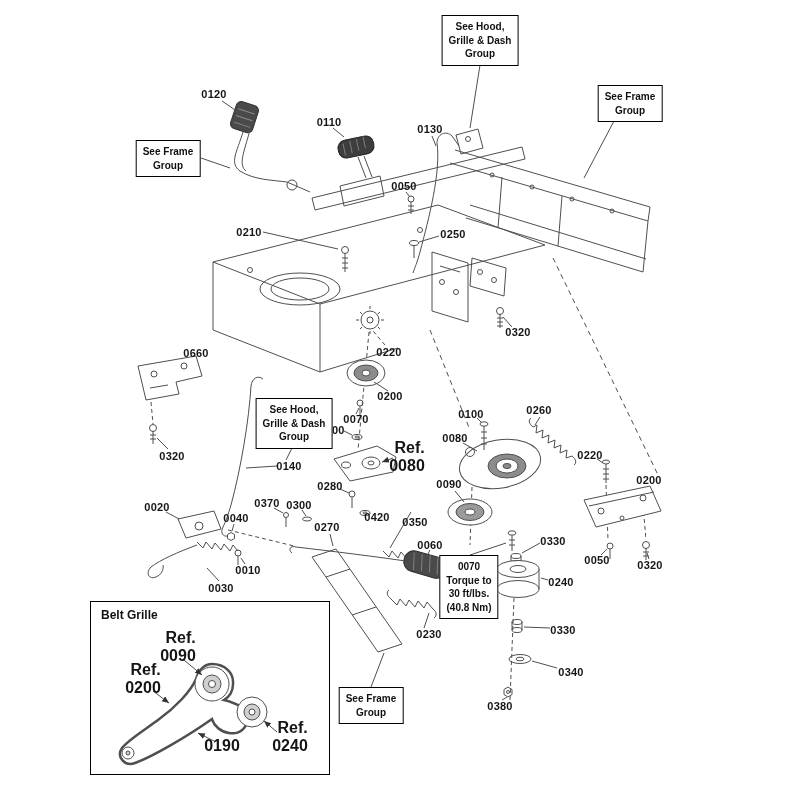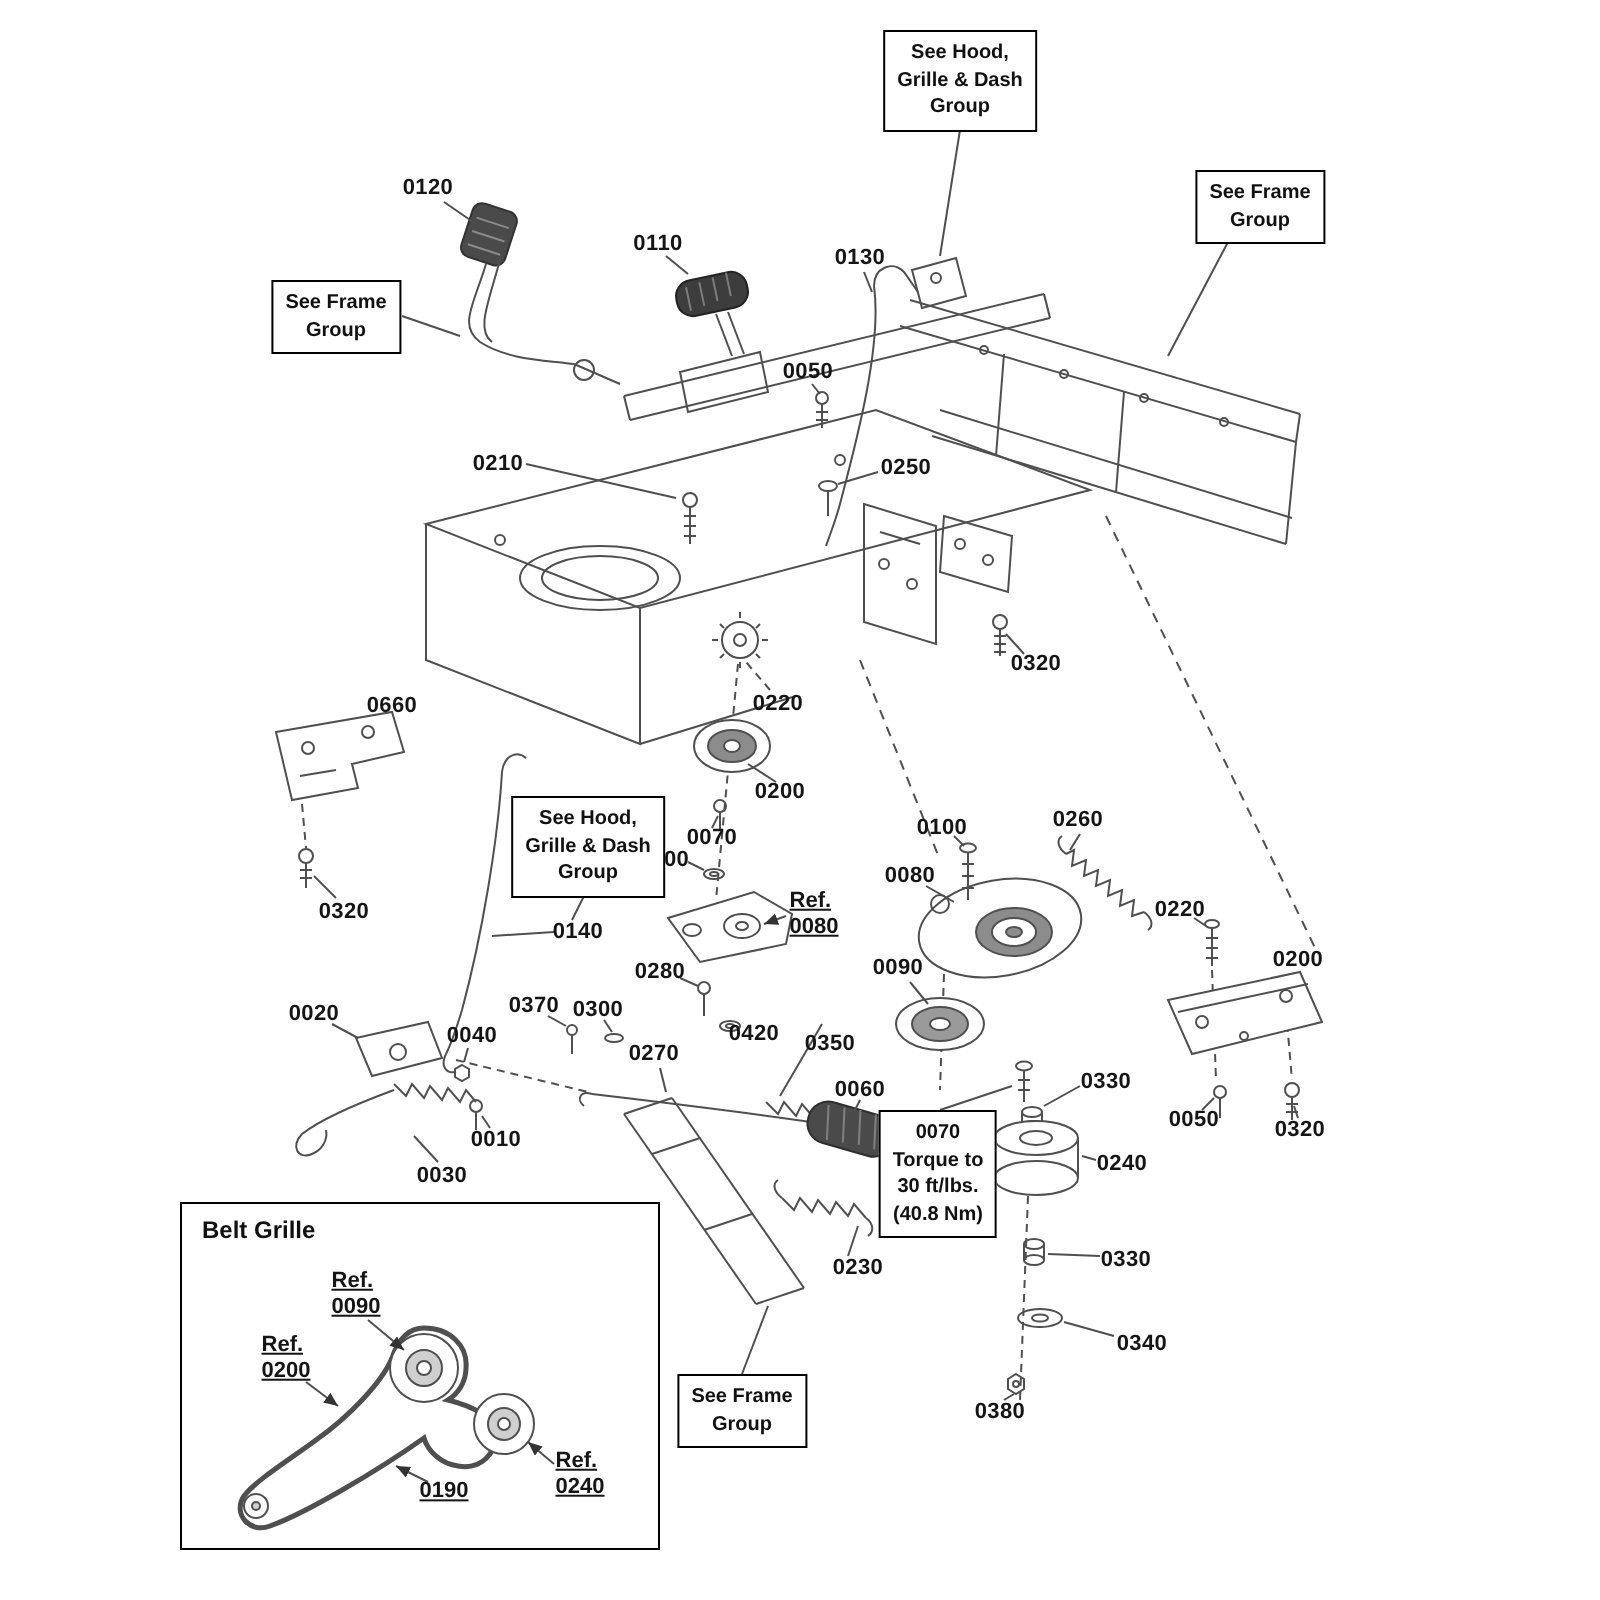--- a/index.html
+++ b/index.html
@@ -1,22 +1,22 @@
 <!DOCTYPE html>
 <html><head>
 <meta charset="utf-8">
 <style>
   html,body{margin:0;padding:0;background:#ffffff;}
   .stage{position:relative;width:800px;height:800px;background:#fff;overflow:hidden;
          font-family:"Liberation Sans",sans-serif;}
   .stage svg{position:absolute;left:0;top:0;}
   .plabel{position:absolute;transform:translate(-50%,-50%);font-size:11px;font-weight:bold;
           color:#151515;white-space:nowrap;letter-spacing:.2px;}
-  .rlabel{position:absolute;transform:translate(-50%,-50%);font-size:11px;font-weight:bold;
-          color:#151515;text-align:left;line-height:1.15;text-decoration:underline;}
+  .rlabel{position:absolute;transform:translate(-50%,-50%);font-size:16px;font-weight:bold;
+          color:#151515;text-align:right;line-height:1.15;}
   .rlabel span{display:block;}
   .callout{position:absolute;transform:translateX(-50%);border:1.5px solid #000;background:#fff;
            padding:4px 6px;text-align:center;font-size:10px;font-weight:bold;line-height:1.35;
            color:#111;z-index:3;}
   .callout span{display:block;white-space:nowrap;}
   .beltbox{position:absolute;left:90px;top:601px;width:238px;height:172px;
            border:1.6px solid #000;background:transparent;z-index:1;}
   .belt-title{position:absolute;left:101px;top:608px;font-size:12px;font-weight:bold;color:#111;z-index:2;}
 </style>
 </head>

